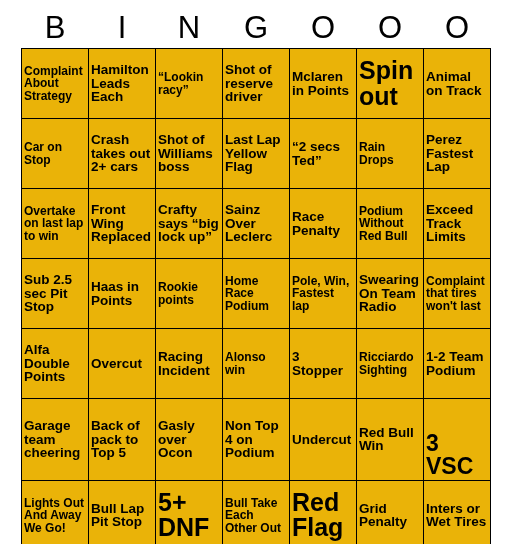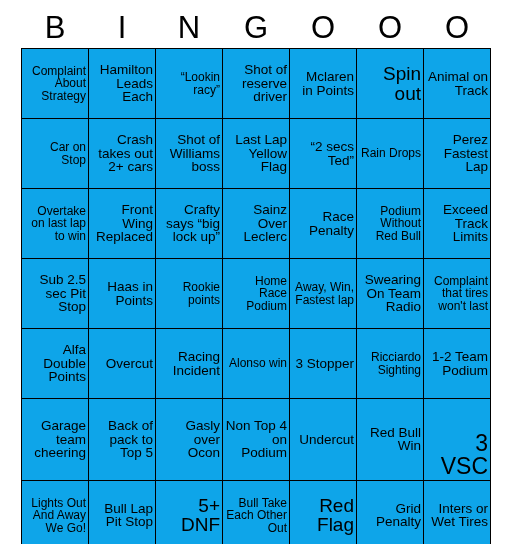--- a/index.html
+++ b/index.html
@@ -37,33 +37,34 @@
     text-align: center;
     vertical-align: bottom;
     color: #000;
   }
 
   tbody td {
     border: 1px solid #000000;
     width: 67px;
     height: 67px;
     padding: 1px 2px;
-    text-align: right;
+    text-align: left;
     vertical-align: middle;
     line-height: 1.02;
     overflow: hidden;
     word-wrap: break-word;
-    background: #0ea5e9;
+    background: #eab308;
+    font-weight: bold;
   }
   
   .s-xs { font-size: 12px; }
   .s-sm { font-size: 12px; }
   .s-md { font-size: 13.5px; }
   .s-lg { font-size: 12px; }
-  .s-xl { font-size: 19px; }
+  .s-xl { font-size: 25px; }
   .s-xxl { font-size: 23px; margin-top: 32px; }
   .cell-text { display: block; }
 </style>
 </head>
 <body>
 
 <div id="card">
   <table class="bingo">
     <colgroup>
       <col>
@@ -162,21 +163,21 @@
           <td>
             <span class="cell-text s-md">Haas in Points</span>
           </td>
           <td>
             <span class="cell-text s-lg">Rookie points</span>
           </td>
           <td>
             <span class="cell-text s-lg">Home Race Podium</span>
           </td>
           <td>
-            <span class="cell-text s-sm">Away, Win, Fastest lap</span>
+            <span class="cell-text s-sm">Pole, Win, Fastest lap</span>
           </td>
           <td>
             <span class="cell-text s-md">Swearing On Team Radio</span>
           </td>
           <td>
             <span class="cell-text s-xs">Complaint that tires won't last</span>
           </td>
         </tr>
         <tr>
           <td>

